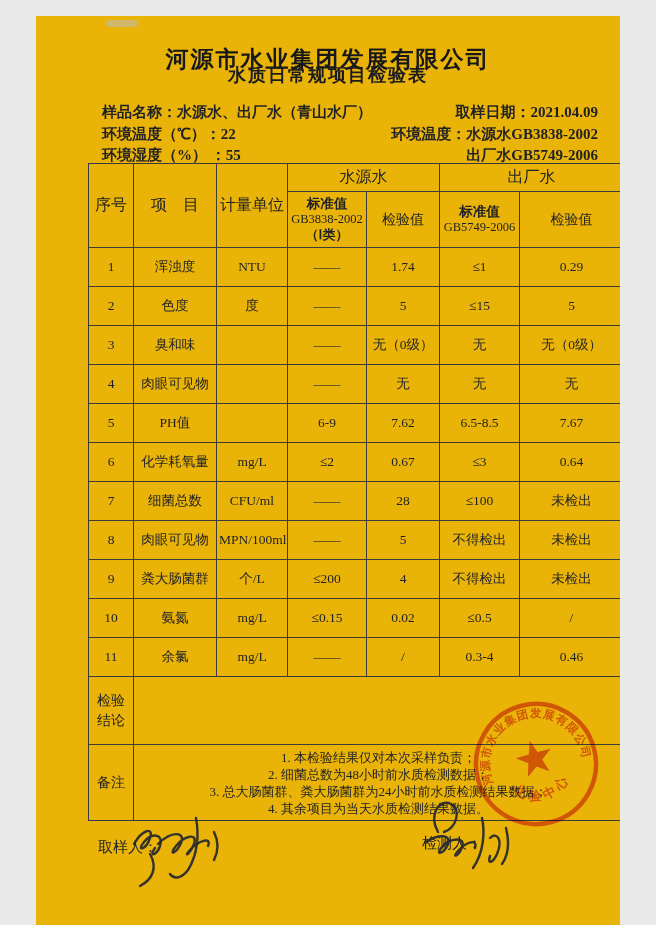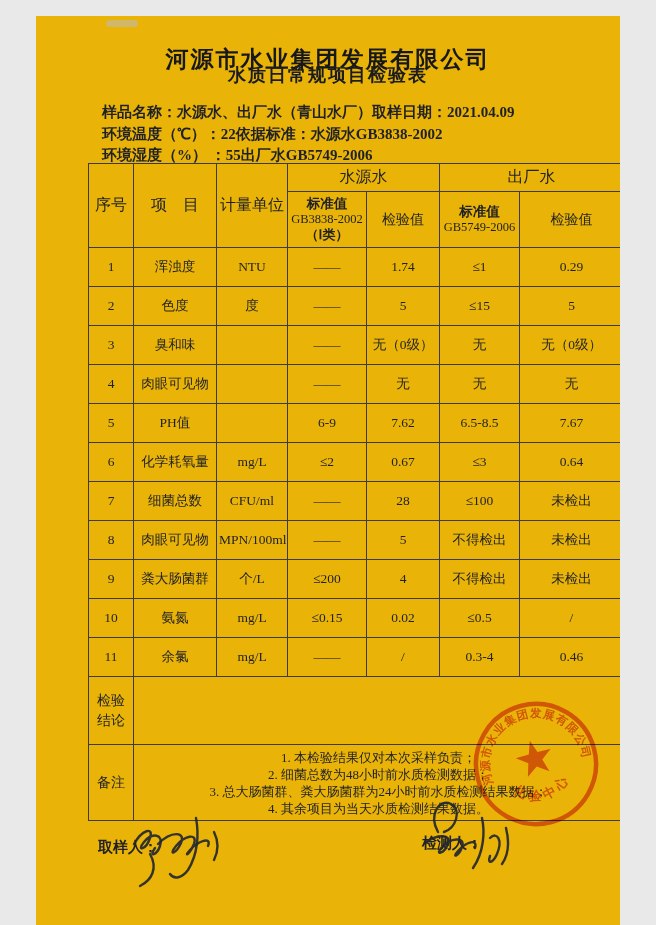--- a/index.html
+++ b/index.html
@@ -27,21 +27,21 @@
   .doc-title {
     position:absolute; top:47px; left:0; width:100%;
     text-align:center;
     font-size:18px; font-weight:600; letter-spacing:2px;
     color:#1b1c1f;
   }
   .meta {
     position:absolute; top:86px; left:66px; width:496px;
     font-size:15px; font-weight:600; line-height:21.5px;
   }
-  .meta-line { display:flex; }
+  .meta-line { display:flex; justify-content:space-between; }
   .meta-line .pair { white-space:nowrap; }
 
   table.report {
     position:absolute; top:147px; left:52px;
     width:535px;
     border-collapse:collapse;
     table-layout:fixed;
   }
   table.report td, table.report th {
     border:1.5px solid #3b3b3b;
@@ -57,21 +57,21 @@
   .std-line3 { display:block; font-weight:bold; font-size:13px; line-height:16px; }
   tr.data td { height:39px; font-size:13.5px; }
   td.item-cell { text-align:left; padding-left:9px; font-size:14px; }
   td.concl-label { height:68px; font-size:14.5px; white-space:pre-line; line-height:20px; }
   td.concl-value { text-align:left; }
   td.remarks-label { height:76px; font-size:14.5px; }
   td.remarks-cell { text-align:left; vertical-align:middle; padding:3px 6px; }
   .remark-line { font-size:13px; line-height:17px; white-space:nowrap; }
 
   .footer-label {
-    position:absolute; font-size:15px; font-weight:700; white-space:nowrap;
+    position:absolute; font-size:15px; font-weight:400; white-space:nowrap;
   }
   #sampler-label { left:62px; top:822px; }
   #tester-label { left:386px; top:818px; }
 
   .sig { position:absolute; pointer-events:none; }
   #sig-sampler { left:92px; top:794px; }
   #sig-tester { left:382px; top:778px; }
   .sig path { stroke:#232830; stroke-width:2.4; fill:none;
               stroke-linecap:round; stroke-linejoin:round; opacity:.92; }
 
@@ -97,21 +97,21 @@
   <div class="company-title">河源市水业集团发展有限公司</div>
   <div class="doc-title">水质日常规项目检验表</div>
 
   <div class="meta">
     <div class="meta-line">
       <span class="pair"><span>样品名称：</span><span>水源水、出厂水（青山水厂）</span></span>
       <span class="pair"><span>取样日期：</span><span>2021.04.09</span></span>
     </div>
     <div class="meta-line">
       <span class="pair"><span>环境温度（℃）：</span><span>22</span></span>
-      <span class="pair"><span>依据标准：</span><span>水源水GB3838-2002</span></span>
+      <span class="pair"><span>环境温度：</span><span>水源水GB3838-2002</span></span>
     </div>
     <div class="meta-line">
       <span class="pair"><span>环境湿度（%） ：</span><span>55</span></span>
       <span class="pair">出厂水GB5749-2006</span>
     </div>
   </div>
 
   <table class="report">
     <colgroup>
       <col style="width:45px">

